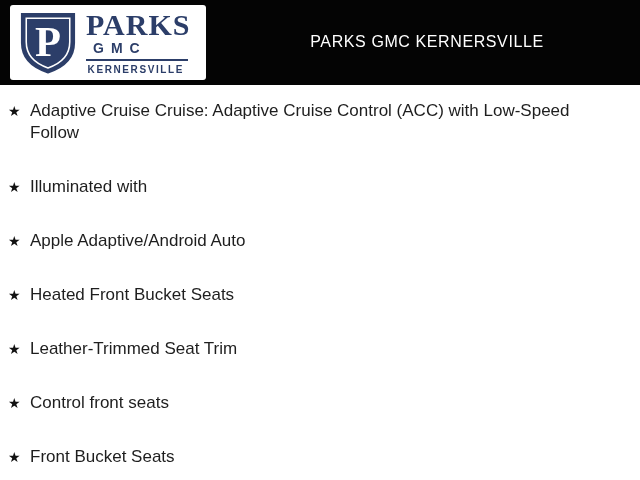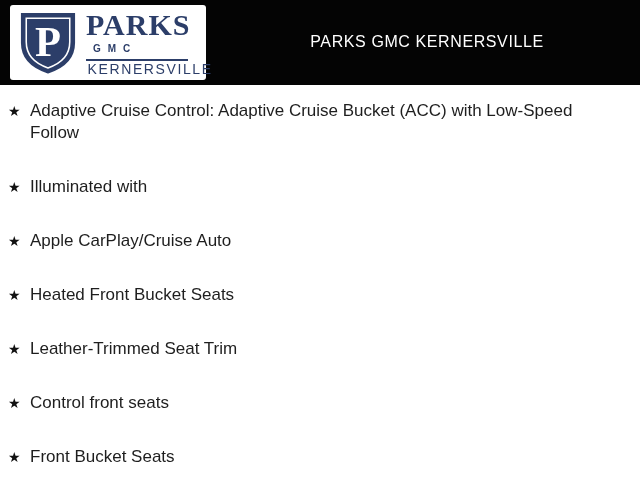--- a/index.html
+++ b/index.html
@@ -39,35 +39,35 @@
   .logo-brand {
     font-family: "Liberation Serif", serif;
     font-weight: 600;
     font-size: 30px;
     line-height: 28px;
     color: #2c3e69;
     letter-spacing: 1px;
   }
   .logo-make {
     font-weight: bold;
-    font-size: 10px;
+    font-size: 14px;
     line-height: 15px;
     color: #2c3e69;
     letter-spacing: 7px;
     text-indent: 7px; 
     margin-top: 2px;
   }
   .logo-divider {
     width: 102px; height: 2px;
     background: #2c3e69;
     margin: 3px 0 3px 0;
   }
   .logo-city {
-    font-weight: normal;
-    font-size: 14px;
+    font-weight: bold;
+    font-size: 10px;
     line-height: 11px;
     color: #2c3e69;
     letter-spacing: 1.6px;
     text-indent: 1.6px;
   }
   .bar-title {
     flex: 1;
     text-align: center;
     color: #ffffff;
     font-size: 16px;
@@ -120,29 +120,29 @@
         <div class="logo-city">KERNERSVILLE</div>
       </div>
     </div>
 
     <div class="bar-title">PARKS GMC KERNERSVILLE</div>
   </div>
 
   <ul class="feature-list">
     <li class="feature-item">
       <span class="star-bullet">★</span>
-      <span class="feature-text">Adaptive Cruise Control: Adaptive Cruise Bucket (ACC) with Low-Speed Follow</span>
+      <span class="feature-text">Adaptive Cruise Cruise: Adaptive Cruise Control (ACC) with Low-Speed Follow</span>
     </li>
     <li class="feature-item">
       <span class="star-bullet">★</span>
       <span class="feature-text">Illuminated with</span>
     </li>
     <li class="feature-item">
       <span class="star-bullet">★</span>
-      <span class="feature-text">Apple CarPlay/Cruise Auto</span>
+      <span class="feature-text">Apple Adaptive/Android Auto</span>
     </li>
     <li class="feature-item">
       <span class="star-bullet">★</span>
       <span class="feature-text">Heated Front Bucket Seats</span>
     </li>
     <li class="feature-item">
       <span class="star-bullet">★</span>
       <span class="feature-text">Leather-Trimmed Seat Trim</span>
     </li>
     <li class="feature-item">

